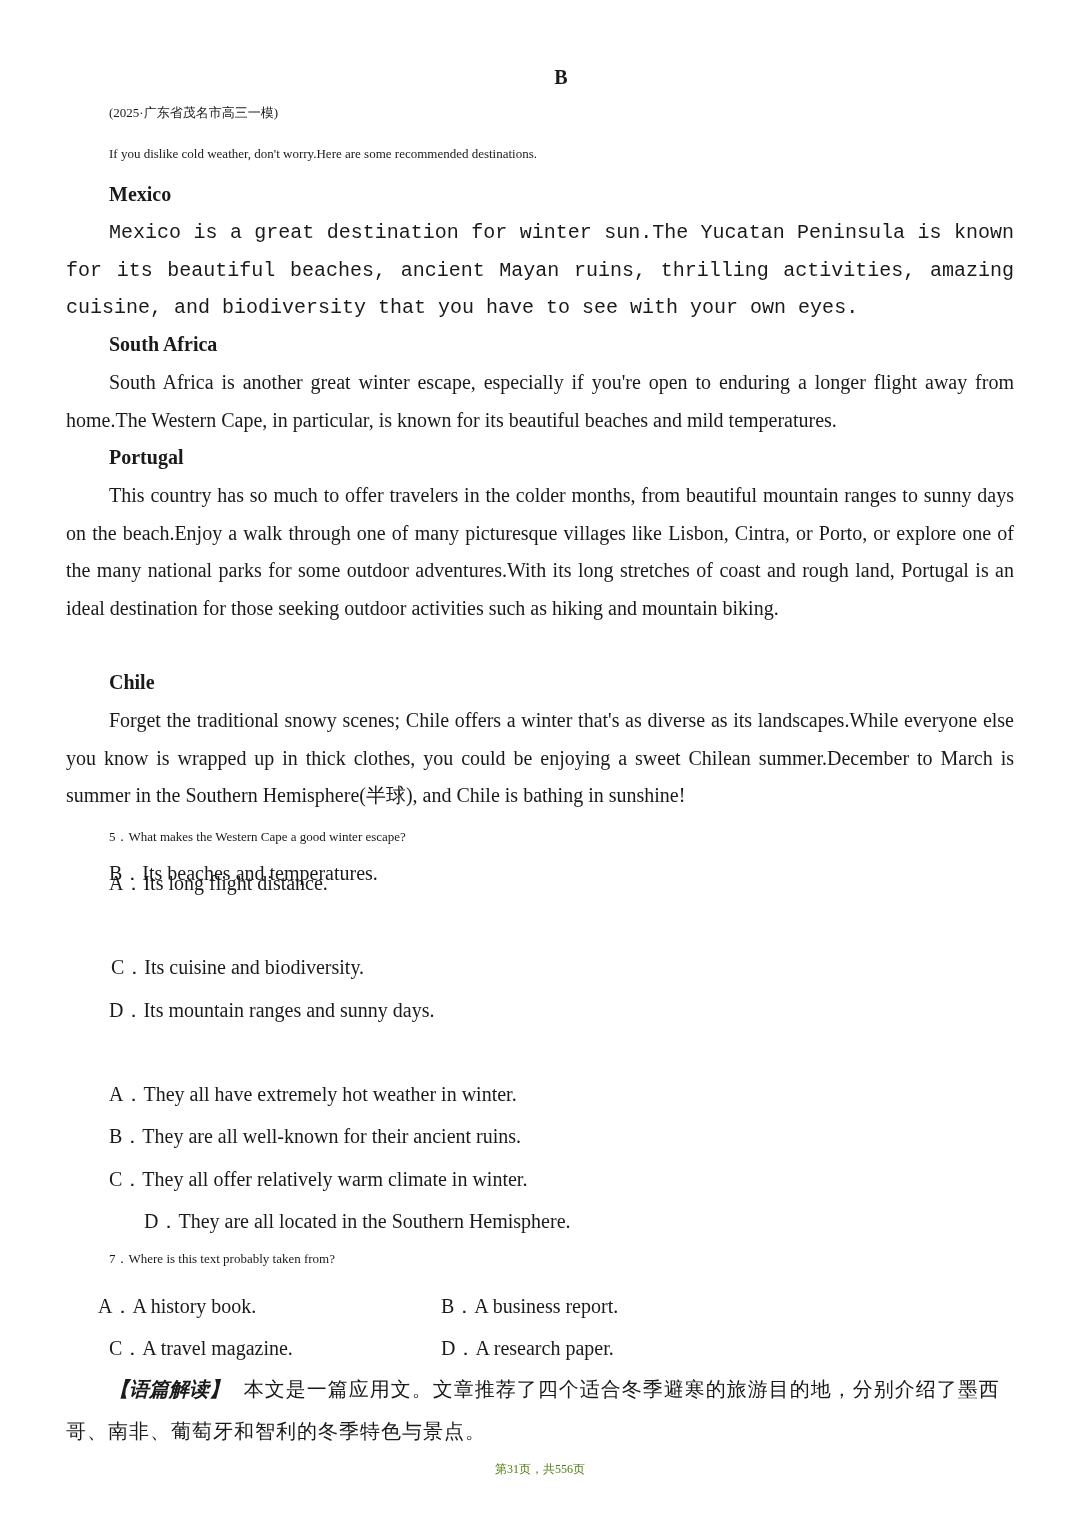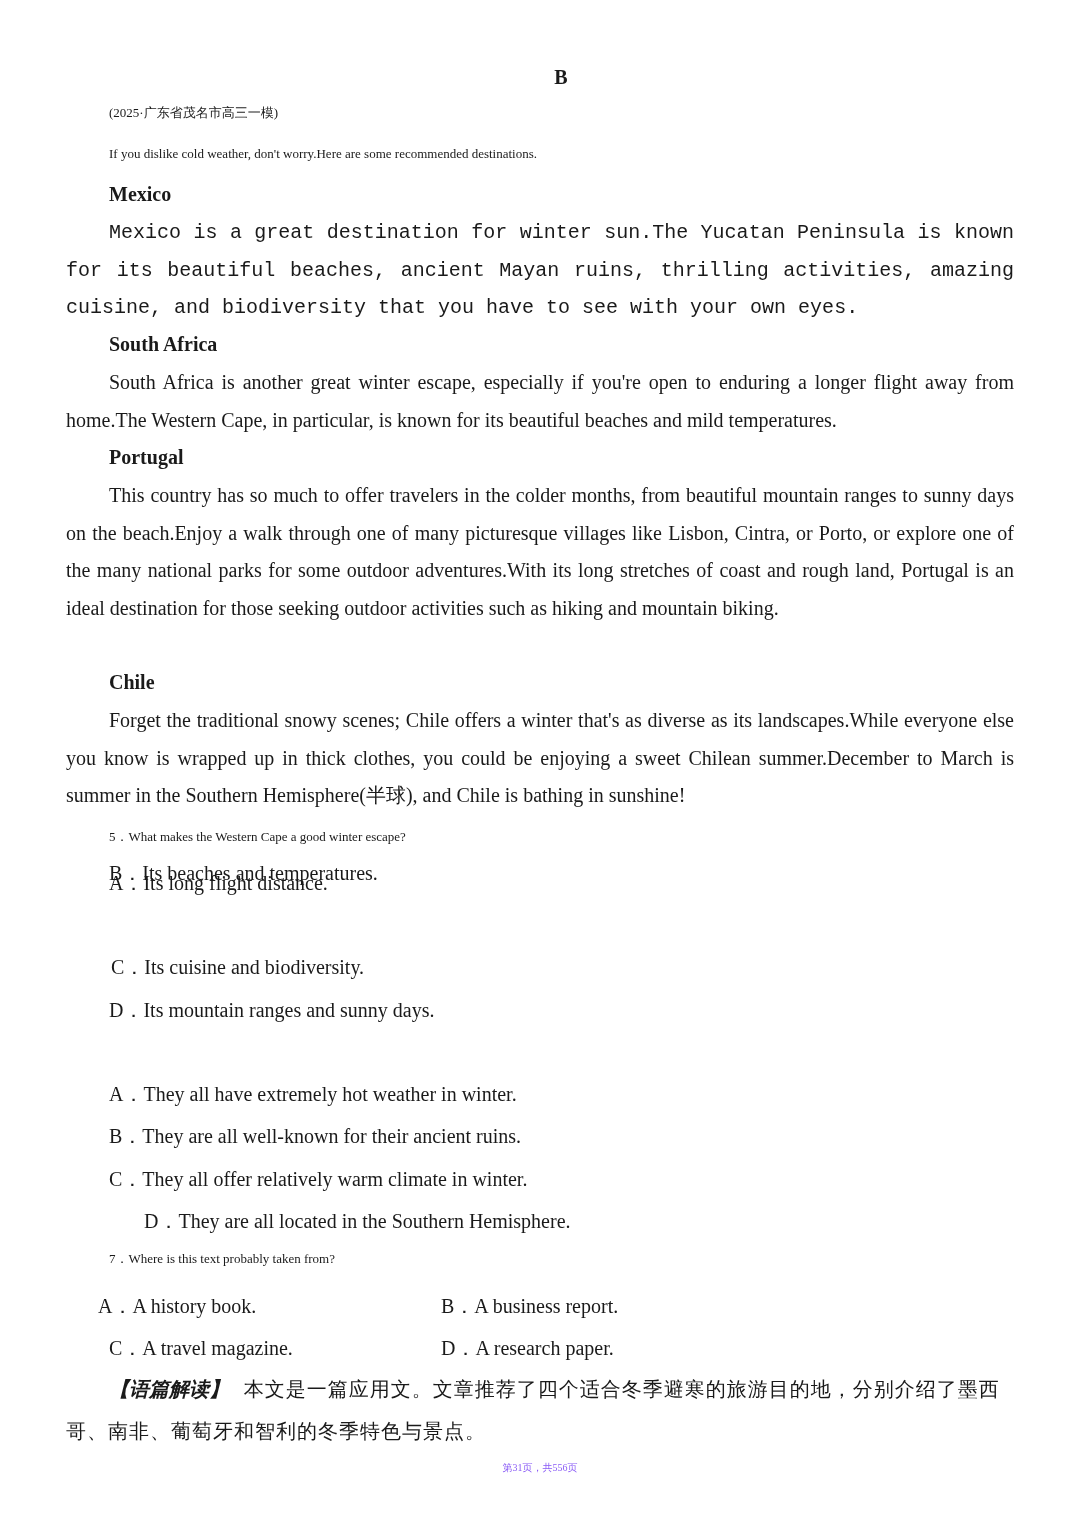--- a/index.html
+++ b/index.html
@@ -9,21 +9,21 @@
   .section-letter { position: absolute; top: 66px; left: 0; width: 1122px; text-align: center;
                     font-weight: bold; font-size: 20px; }
   .line { position: absolute; left: 109px; font-size: 13px; white-space: nowrap; }
   .para { position: absolute; left: 66px; width: 948px; font-size: 20px; line-height: 37.6px;
           text-align: justify; text-indent: 43px; }
   .heading { position: absolute; left: 109px; font-size: 20px; font-weight: bold; }
   .opt { position: absolute; font-size: 20px; white-space: nowrap; }
   .analysis { position: absolute; left: 66px; width: 950px; font-size: 20px; line-height: 42px;
               text-indent: 43px; font-family: "DejaVu Serif", serif; letter-spacing: 1px; }
   .analysis .tag { font-weight: bold; font-family: "DejaVu Sans", sans-serif; letter-spacing: 0; font-style: italic; }
-  .footer { position: absolute; top: 1461px; left: 0; width: 1080px; text-align: center; font-size: 10px; color: #8b5cf6; }
+  .footer { position: absolute; top: 1461px; left: 0; width: 1080px; text-align: center; font-size: 12px; color: #4d7c0f; }
 </style>
 </head>
 <body>
 
 <div class="page">
   <div class="section-letter">B</div>
   <div class="line" style="top:104px;">(2025·广东省茂名市高三一模)</div>
   <div class="line" style="top:146px;">If you dislike cold weather, don't worry.Here are some recommended destinations.</div>
 
   <div class="heading" style="top:183px;">Mexico</div>

